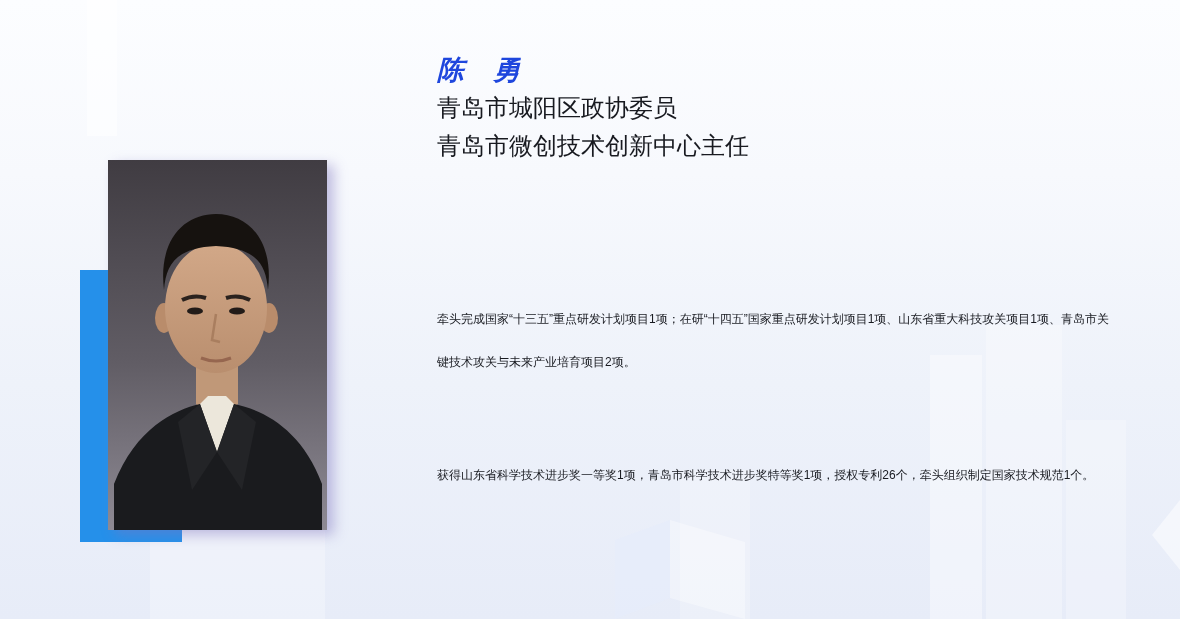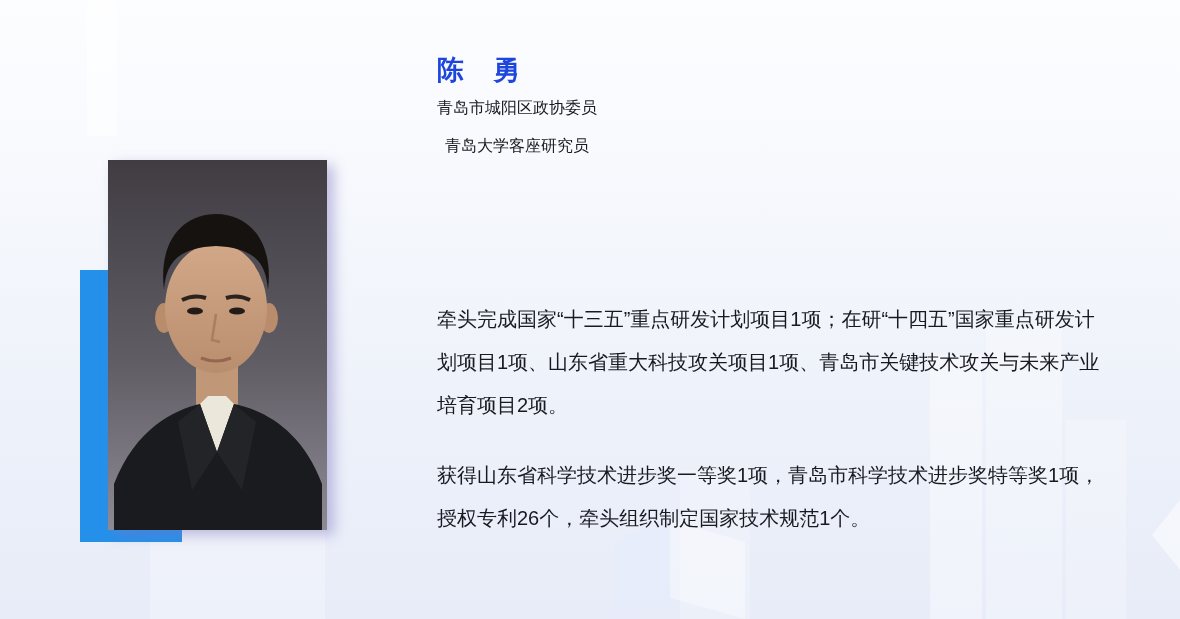--- a/index.html
+++ b/index.html
@@ -24,24 +24,24 @@
   }
   .portrait{
     position:absolute;left:108px;top:160px;width:219px;height:370px;
     box-shadow:7px 5px 12px rgba(126,118,190,.45);
   }
   .portrait svg{display:block;width:100%;height:100%;}
   
   .bio{position:absolute;left:437px;top:0;width:676px;color:#181a20;}
   .person-name{
     position:absolute;top:52px;left:0;margin:0;
-    font-size:27px;font-weight:bold;letter-spacing:1px;
+    font-size:27px;font-weight:bold;letter-spacing:1px;font-style:italic;
   }
-  .title-list{position:absolute;top:89px;left:0;font-size:16px;line-height:38px;text-align:center;}
-  .para{position:absolute;left:0;margin:0;font-size:20px;line-height:43px;}
+  .title-list{position:absolute;top:89px;left:0;font-size:24px;line-height:38px;}
+  .para{position:absolute;left:0;margin:0;font-size:12px;line-height:43px;}
   .para-1{top:298px;width:676px;}
   .para-2{top:454px;width:676px;}
 </style>
 </head>
 <body>
 
 <div class="decor band-a"></div>
 <div class="decor band-b"></div>
 <div class="decor band-c"></div>
 <div class="decor band-d"></div>
@@ -97,17 +97,17 @@
     <path d="M108,154 L104,180 L112,182" stroke="#a97e5f" stroke-width="2.5" fill="none"></path>
 
     <path d="M93,198 Q108,204 123,198" stroke="#96664f" stroke-width="3" fill="none"></path>
   </svg>
 </div>
 
 <div class="bio">
   <h1 class="person-name" style="color:#1e46dd;">陈　勇</h1>
   <div class="title-list">
     <div>青岛市城阳区政协委员</div>
-    <div>青岛大学客座研究员</div>
+    <div>青岛市微创技术创新中心主任</div>
   </div>
   <p class="para para-1">牵头完成国家“十三五”重点研发计划项目1项；在研“十四五”国家重点研发计划项目1项、山东省重大科技攻关项目1项、青岛市关键技术攻关与未来产业培育项目2项。</p>
   <p class="para para-2">获得山东省科学技术进步奖一等奖1项，青岛市科学技术进步奖特等奖1项，授权专利26个，牵头组织制定国家技术规范1个。</p>
 </div>
 
 </body></html>

